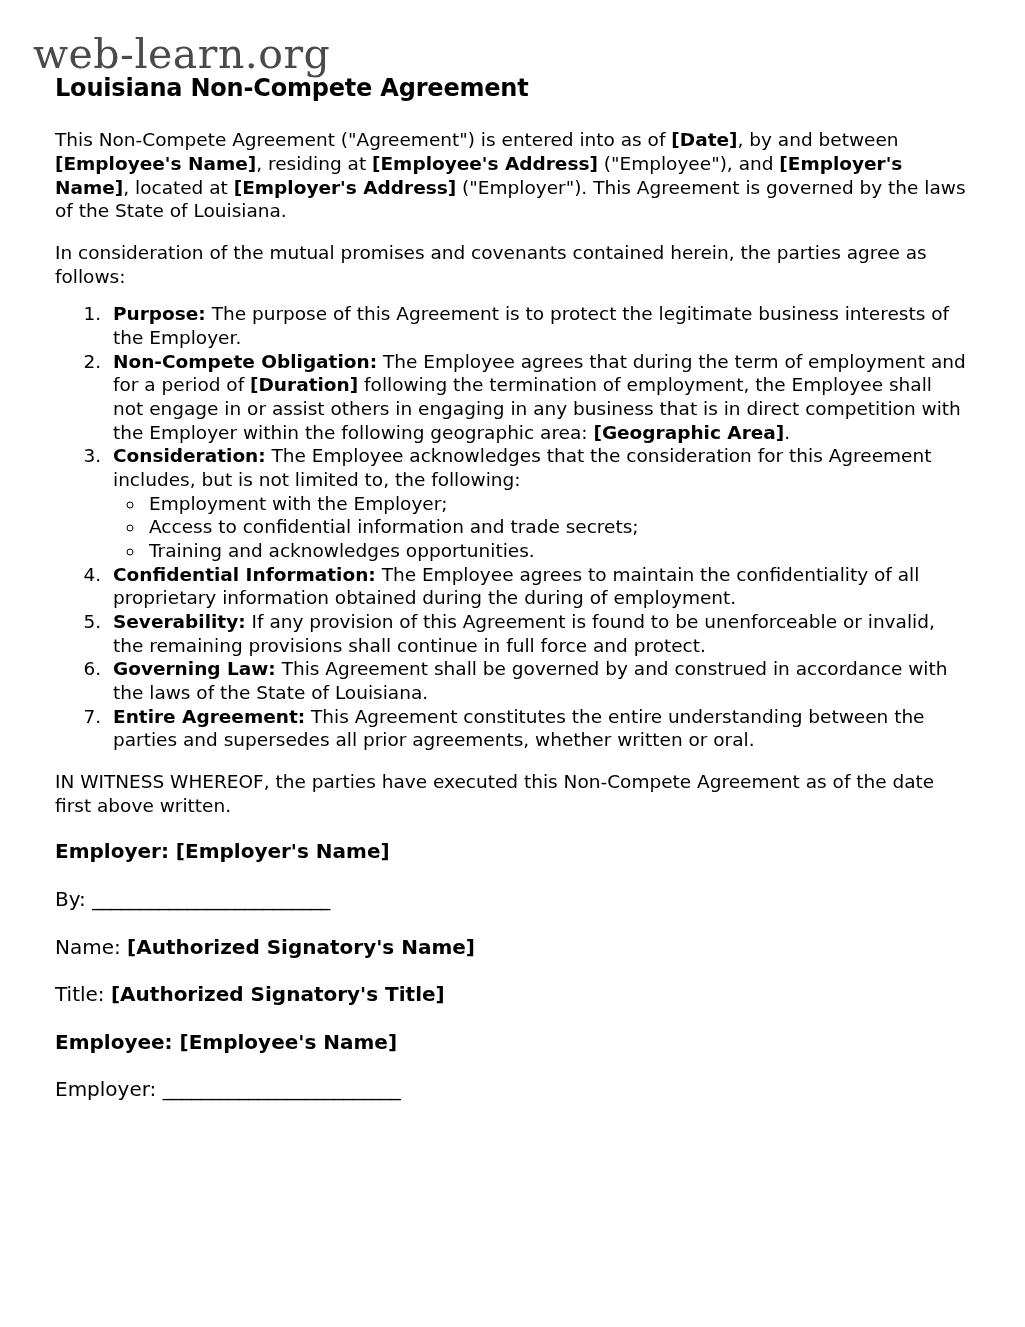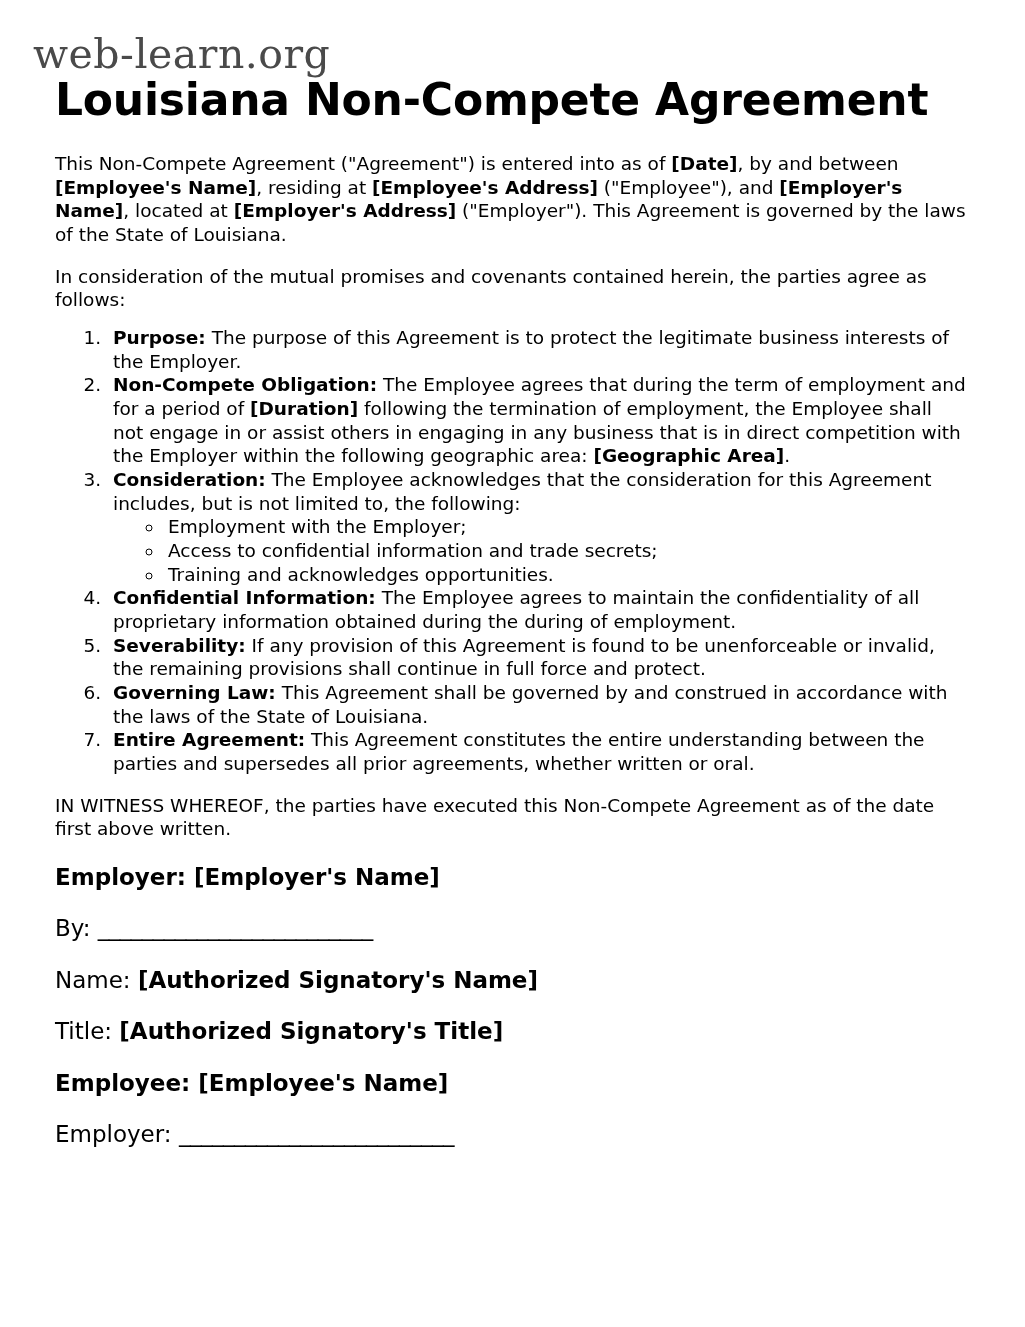--- a/index.html
+++ b/index.html
@@ -35,21 +35,21 @@
     white-space: nowrap;
   }
   .content {
     position: absolute;
     left: 55px;
     top: 74px;
     width: 912px;
   }
   h1.doc-title {
     margin: 0 0 12px 0;
-    font-size: 44px;
+    font-size: 24px;
     font-weight: bold;
     line-height: 1.18;
     letter-spacing: -0.2px;
     color: #000;
   }
   p.para {
     margin: 18px 0 0 0;
     font-size: 18.5px;
     line-height: 1.28;
     color: #000;
@@ -67,26 +67,25 @@
     margin: 0 0 0 0;
     padding-left: 6px;
   }
   ul.subitems {
     list-style-type: circle;
     margin: 0;
     padding-left: 32px;
   }
   ul.subitems > li {
     padding-left: 4px;
-    margin-left: 19px;
   }
   b, strong { font-weight: bold; }
   p.signline {
     margin: 22px 0 0 0;
-    font-size: 23px;
+    font-size: 20px;
     line-height: 1.28;
   }
   p.signline.bold { font-weight: bold; }
   .rule {
     letter-spacing: -0.5px;
   }
 </style>
 </head>
 <body>
 

